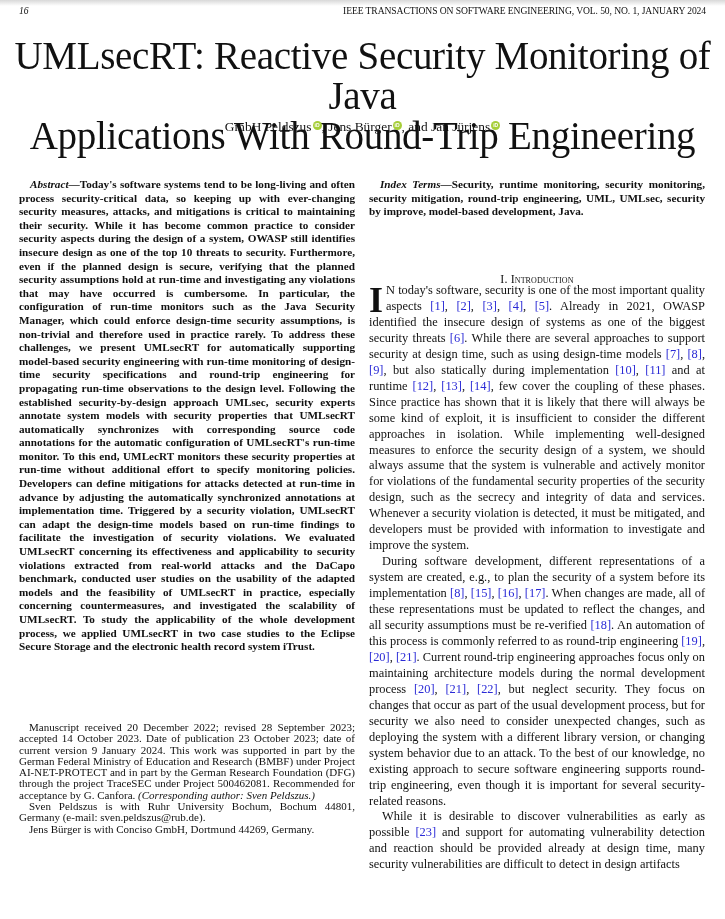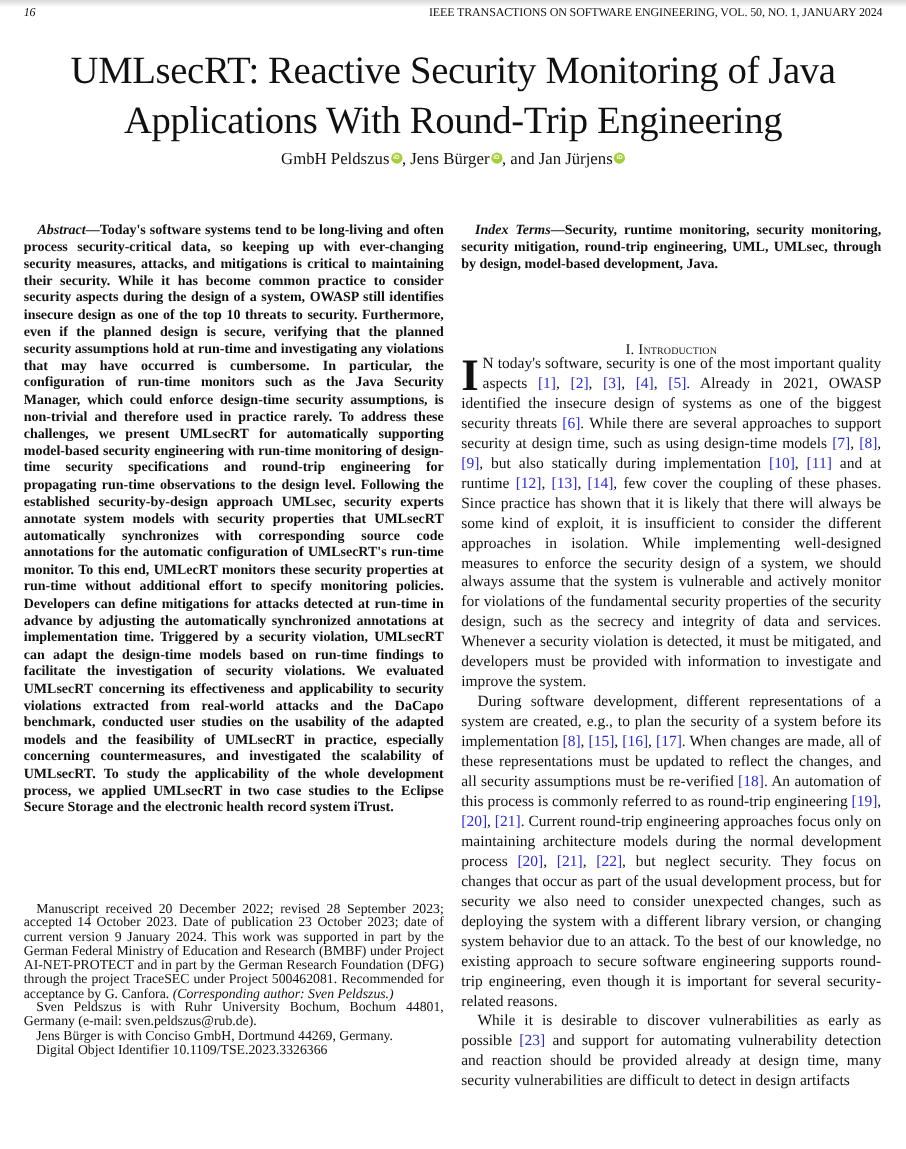--- a/index.html
+++ b/index.html
@@ -12,21 +12,21 @@
     background: linear-gradient(#d8d8d8, rgba(255,255,255,0));
   }
   .running-header {
     position: absolute; top: 5px; left: 19px; right: 19px; height: 14px;
     font-size: 9.6px; letter-spacing: -0.1px;
   }
   .running-header .page-num { position: absolute; left: 0; top: 0; font-style: italic; }
   .running-header .journal { position: absolute; right: 0; top: 0; }
   .title {
     position: absolute; top: 36px; left: 0; width: 725px; text-align: center;
-    font-size: 31px; line-height: 40px; letter-spacing: -0.3px;
+    font-size: 39px; line-height: 40px; letter-spacing: -0.3px;
   }
   .authors {
     position: absolute; top: 119px; left: 0; width: 725px; text-align: center;
     font-size: 13.4px;
   }
   .orcid {
     display: inline-block; width: 9px; height: 9px; border-radius: 50%;
     background: #a6ce39; color: #fff; font-family: "Liberation Sans", sans-serif;
     font-size: 5px; line-height: 9px; text-align: center; vertical-align: 4px;
     margin-left: 1px; font-weight: bold;
@@ -85,25 +85,24 @@
 </div>
 
 <div class="col-left">
   <p class="abstract"><span class="lead">Abstract</span><span>—</span><span>Today's software systems tend to be long-living and often process security-critical data, so keeping up with ever-changing security measures, attacks, and mitigations is critical to maintaining their security. While it has become common practice to consider security aspects during the design of a system, OWASP still identifies insecure design as one of the top 10 threats to security. Furthermore, even if the planned design is secure, verifying that the planned security assumptions hold at run-time and investigating any violations that may have occurred is cumbersome. In particular, the configuration of run-time monitors such as the Java Security Manager, which could enforce design-time security assumptions, is non-trivial and therefore used in practice rarely. To address these challenges, we present UMLsecRT for automatically supporting model-based security engineering with run-time monitoring of design-time security specifications and round-trip engineering for propagating run-time observations to the design level. Following the established security-by-design approach UMLsec, security experts annotate system models with security properties that UMLsecRT automatically synchronizes with corresponding source code annotations for the automatic configuration of UMLsecRT's run-time monitor. To this end, UMLecRT monitors these security properties at run-time without additional effort to specify monitoring policies. Developers can define mitigations for attacks detected at run-time in advance by adjusting the automatically synchronized annotations at implementation time. Triggered by a security violation, UMLsecRT can adapt the design-time models based on run-time findings to facilitate the investigation of security violations. We evaluated UMLsecRT concerning its effectiveness and applicability to security violations extracted from real-world attacks and the DaCapo benchmark, conducted user studies on the usability of the adapted models and the feasibility of UMLsecRT in practice, especially concerning countermeasures, and investigated the scalability of UMLsecRT. To study the applicability of the whole development process, we applied UMLsecRT in two case studies to the Eclipse Secure Storage and the electronic health record system iTrust.</span></p>
 </div>
 
 <div class="footnotes">
   <p><span>Manuscript received 20 December 2022; revised 28 September 2023; accepted 14 October 2023. Date of publication 23 October 2023; date of current version 9 January 2024. This work was supported in part by the German Federal Ministry of Education and Research (BMBF) under Project AI-NET-PROTECT and in part by the German Research Foundation (DFG) through the project TraceSEC under Project 500462081. Recommended for acceptance by G. Canfora. </span><span class="italic">(Corresponding author: Sven Peldszus.)</span></p>
   <p>Sven Peldszus is with Ruhr University Bochum, Bochum 44801, Germany (e-mail: sven.peldszus@rub.de).</p>
   <p>Jens Bürger is with Conciso GmbH, Dortmund 44269, Germany.</p>
-  <p>Digital Object Identifier 10.1109/TSE.2023.3326366</p>
 </div>
 
 <div class="col-right">
-  <p class="index-terms"><span class="lead">Index Terms</span><span>—</span><span>Security, runtime monitoring, security monitoring, security mitigation, round-trip engineering, UML, UMLsec, through by design, model-based development, Java.</span></p>
+  <p class="index-terms"><span class="lead">Index Terms</span><span>—</span><span>Security, runtime monitoring, security monitoring, security mitigation, round-trip engineering, UML, UMLsec, security by improve, model-based development, Java.</span></p>
 </div>
 
 <div class="section-heading">I. Introduction</div>
 
 <div class="body-text">
   <p class="first"><span class="dropcap">I</span><span>N today's software, security is one of the most important quality aspects <span class="cite">[1]</span>, <span class="cite">[2]</span>, <span class="cite">[3]</span>, <span class="cite">[4]</span>, <span class="cite">[5]</span>. Already in 2021, OWASP identified the insecure design of systems as one of the biggest security threats <span class="cite">[6]</span>. While there are several approaches to support security at design time, such as using design-time models <span class="cite">[7]</span>, <span class="cite">[8]</span>, <span class="cite">[9]</span>, but also statically during implementation <span class="cite">[10]</span>, <span class="cite">[11]</span> and at runtime <span class="cite">[12]</span>, <span class="cite">[13]</span>, <span class="cite">[14]</span>, few cover the coupling of these phases. Since practice has shown that it is likely that there will always be some kind of exploit, it is insufficient to consider the different approaches in isolation. While implementing well-designed measures to enforce the security design of a system, we should always assume that the system is vulnerable and actively monitor for violations of the fundamental security properties of the security design, such as the secrecy and integrity of data and services. Whenever a security violation is detected, it must be mitigated, and developers must be provided with information to investigate and improve the system.</span></p>
   <p><span>During software development, different representations of a system are created, e.g., to plan the security of a system before its implementation <span class="cite">[8]</span>, <span class="cite">[15]</span>, <span class="cite">[16]</span>, <span class="cite">[17]</span>. When changes are made, all of these representations must be updated to reflect the changes, and all security assumptions must be re-verified <span class="cite">[18]</span>. An automation of this process is commonly referred to as round-trip engineering <span class="cite">[19]</span>, <span class="cite">[20]</span>, <span class="cite">[21]</span>. Current round-trip engineering approaches focus only on maintaining architecture models during the normal development process <span class="cite">[20]</span>, <span class="cite">[21]</span>, <span class="cite">[22]</span>, but neglect security. They focus on changes that occur as part of the usual development process, but for security we also need to consider unexpected changes, such as deploying the system with a different library version, or changing system behavior due to an attack. To the best of our knowledge, no existing approach to secure software engineering supports round-trip engineering, even though it is important for several security-related reasons.</span></p>
   <p><span>While it is desirable to discover vulnerabilities as early as possible <span class="cite">[23]</span> and support for automating vulnerability detection and reaction should be provided already at design time, many security vulnerabilities are difficult to detect in design artifacts</span></p>
 </div>
 

